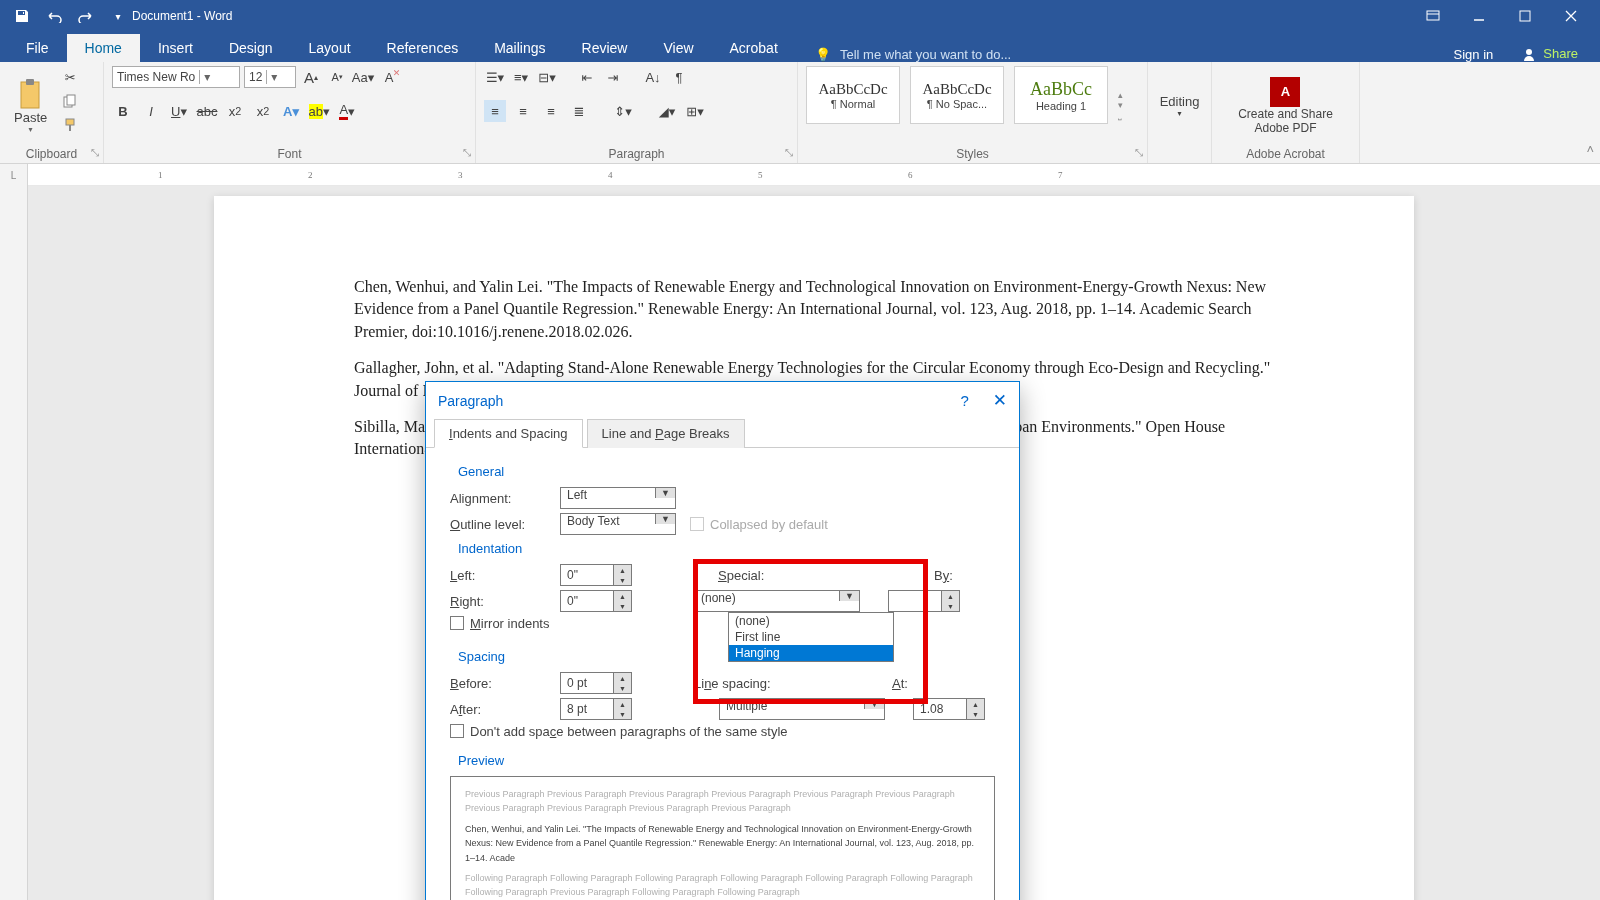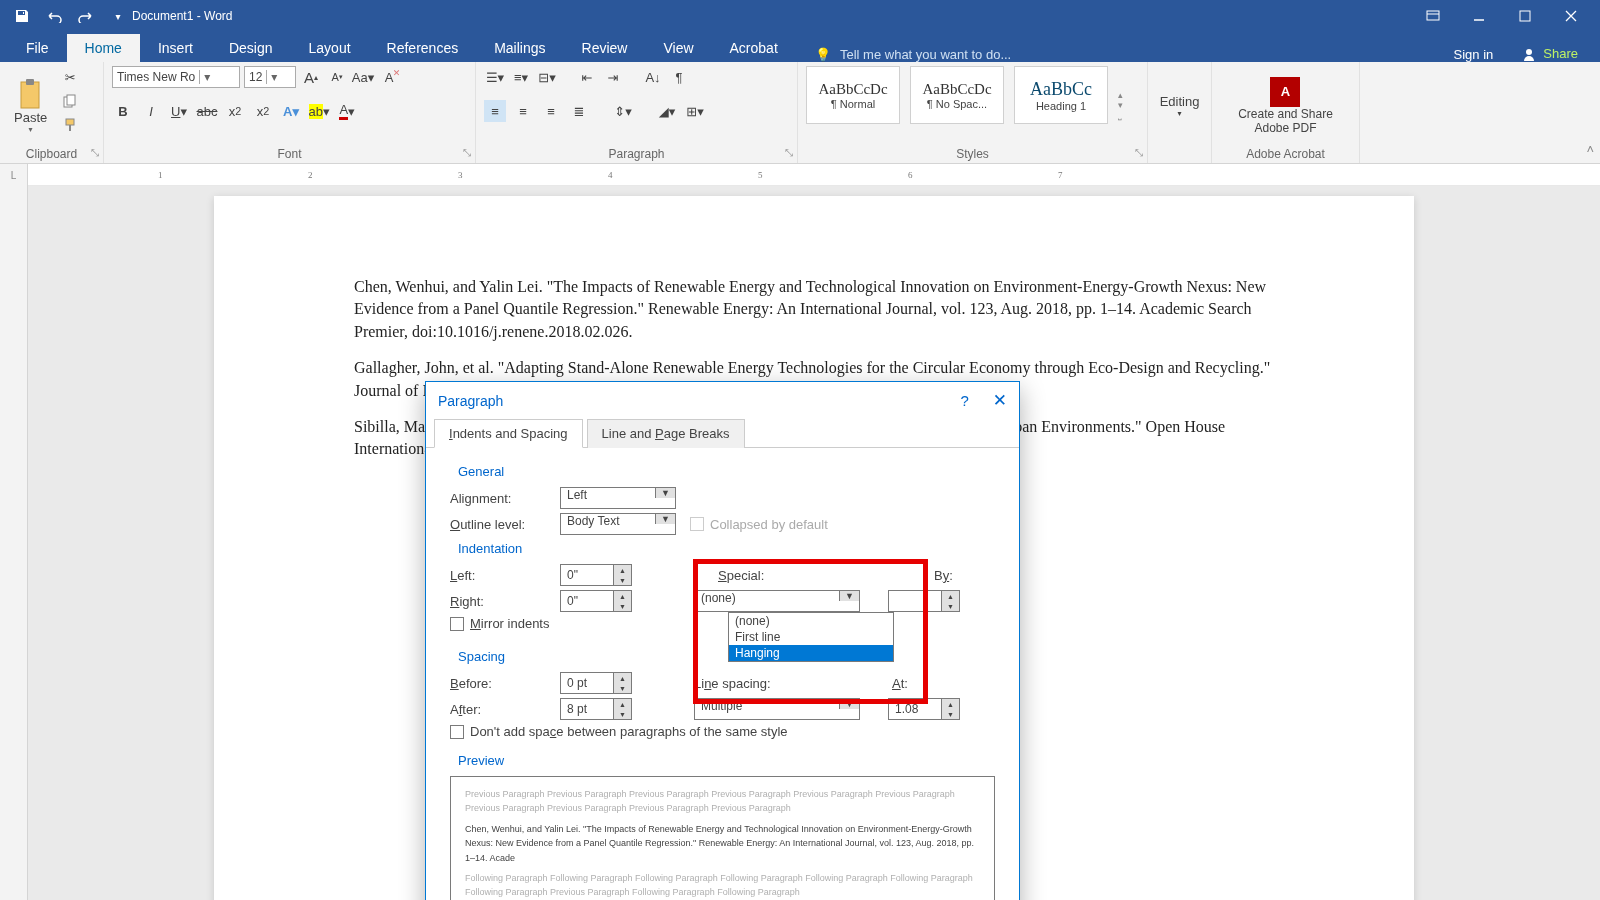--- a/index.html
+++ b/index.html
@@ -24,21 +24,21 @@
   .big-btn{display:flex;flex-direction:column;align-items:center;justify-content:center;padding:4px 6px}
   .mini-stack{display:flex;flex-direction:column;gap:2px}
   .mini{width:22px;height:22px;display:flex;align-items:center;justify-content:center}
   .font-row{display:flex;gap:4px;align-items:center}
   .font-row2{display:flex;gap:6px;align-items:center;margin-top:6px}
   .combo{background:#fff;border:1px solid #ababab;height:22px;display:flex;align-items:center;padding:0 4px;font-size:12px}
   .combo .arr{border-left:1px solid #ababab;margin-left:4px;padding-left:4px;color:#666}
   .ico{width:22px;height:22px;display:flex;align-items:center;justify-content:center;font-size:13px}
   .style-item{border:1px solid #d0d0d0;background:#fff;width:94px;height:58px;display:flex;flex-direction:column;align-items:center;justify-content:center;font-size:11px;margin-right:4px}
   .style-sample{font-family:Georgia,serif;font-size:15px;color:#333}
-  .style-sample.blue{color:#0c4a6e;font-size:18px}
+  .style-sample.blue{color:#4d7c0f;font-size:18px}
   .ruler-area{height:22px;background:#fff;display:flex}
   .vruler{width:28px;background:#f3f3f3;border-right:1px solid #d4d4d4}
   .hruler{flex:1;background:#fff;border-bottom:1px solid #e8e8e8;position:relative;font-size:10px;color:#777}
   .content{position:relative;height:746px;background:#eaeaea;display:flex}
   .vruler2{width:28px;background:#f3f3f3;border-right:1px solid #d4d4d4}
   .page-wrap{flex:1;display:flex;justify-content:center;overflow:hidden}
   .page{width:1200px;background:#fff;box-shadow:0 2px 8px rgba(0,0,0,.15);margin-top:10px;padding:80px 140px;font-family:'Times New Roman',serif;font-size:16px;line-height:1.4;color:#222}
   .page p{margin:0 0 14px}
   .dialog{position:absolute;left:425px;top:195px;width:595px;background:#fff;border:1px solid #0078d4;box-shadow:0 8px 24px rgba(0,0,0,.3)}
   .dlg-title{display:flex;align-items:center;padding:8px 12px;font-size:14px;color:#0066cc}
@@ -51,21 +51,21 @@
   .row{display:flex;align-items:center;margin:4px 0;gap:14px}
   .lbl{width:96px}
   .lbl2{width:92px}
   .cbox{background:#fff;border:1px solid #7a7a7a;height:22px;width:116px;display:flex;align-items:flex-start}
   .cbox .txt{flex:1;padding:0 6px;font-size:12px}
   .cbox .dd{width:20px;border-left:1px solid #7a7a7a;display:flex;align-items:center;justify-content:center;background:#e1e1e1;font-size:9px}
   .spinbox{background:#fff;border:1px solid #7a7a7a;height:22px;width:72px;display:flex}
   .spinbox .txt{flex:1;padding:0 6px;font-size:12px;display:flex;align-items:center}
   .spinbox .spins{width:18px;display:flex;flex-direction:column;border-left:1px solid #7a7a7a}
   .spinbox .spins div{flex:1;display:flex;align-items:center;justify-content:center;font-size:7px;background:#e1e1e1}
-  .ck{display:flex;align-items:center;gap:6px}
+  .ck{display:flex;gap:6px}
   .ck .box{width:14px;height:14px;border:1px solid #7a7a7a;background:#fff}
   .redbox{position:absolute;border:5px solid #e60000}
   .dropdown{position:absolute;background:#fff;border:1px solid #7a7a7a;font-size:12px}
   .dropdown .opt{padding:1px 6px}
   .dropdown .opt.sel{background:#0078d4;color:#fff}
   .preview{border:1px solid #7a7a7a;padding:10px 14px;font-size:9px;color:#b0b0b0;line-height:1.6}
   .preview .sample{color:#444;margin:6px 0}
   .u{text-decoration:underline}
   svg{display:block}
 </style>
@@ -414,21 +414,21 @@
       </div>
       <div class="row">
         <span class="lbl"><span>A</span><span class="u">f</span><span>ter:</span></span>
         <div class="spinbox">
             <span class="txt">8 pt</span>
             <div class="spins">
               <div>▲</div>
               <div>▼</div>
             </div>
           </div>
-        <div class="cbox" style="width:166px;margin-left:48px">
+        <div class="cbox" style="width:166px;margin-left:73px">
             <span class="txt">Multiple</span>
             <span class="dd">▼</span>
           </div>
         <div class="spinbox" style="margin-left:14px">
             <span class="txt">1.08</span>
             <div class="spins">
               <div>▲</div>
               <div>▼</div>
             </div>
           </div>

